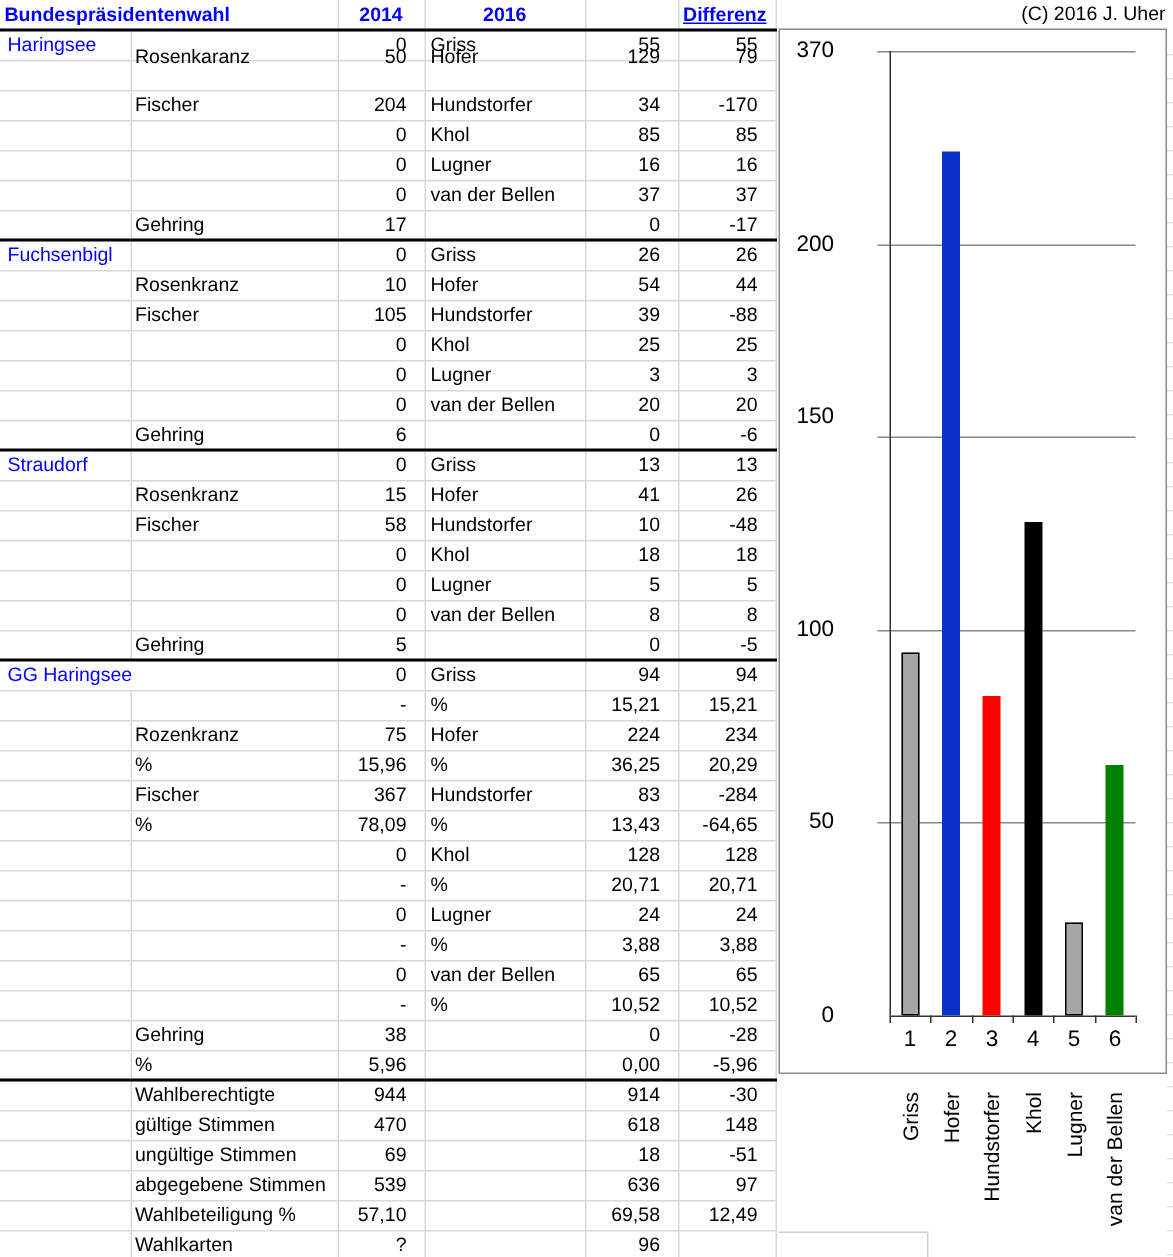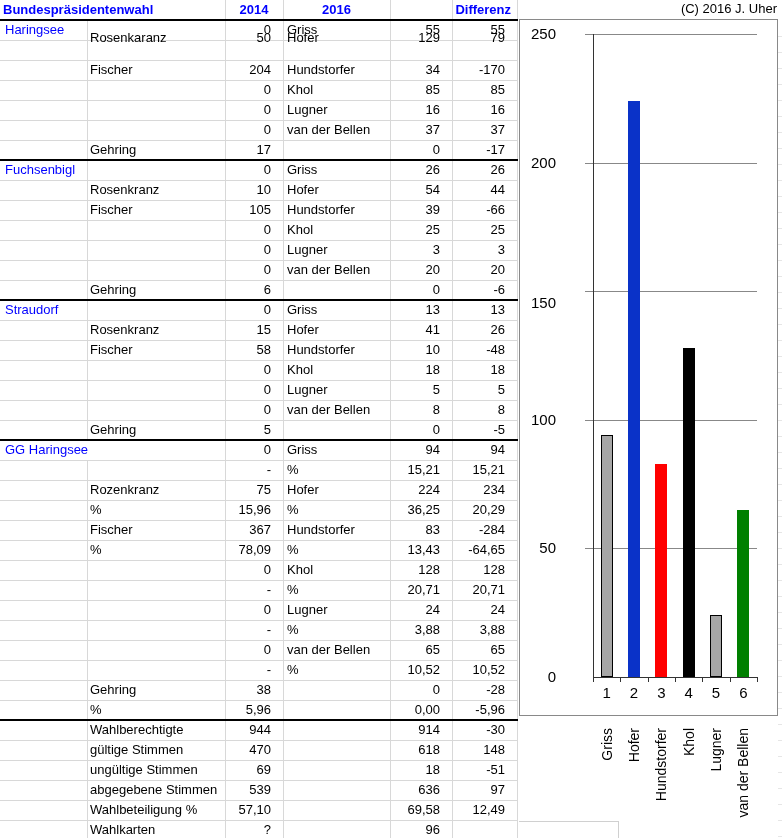--- a/index.html
+++ b/index.html
@@ -18,21 +18,21 @@
   .col-c{left:225px;width:58px;text-align:right;padding-right:12px;}
   .col-d{left:287px;}
   .col-e{left:390px;width:62px;text-align:right;padding-right:12px;}
   .col-f{left:452px;width:65px;text-align:right;padding-right:12px;}
   
   #hdr{position:absolute;top:0;left:0;width:517px;height:20px;z-index:3;}
   .hcell{position:absolute;height:20px;line-height:20px;font-weight:bold;color:#0000ff;box-sizing:border-box;white-space:nowrap;}
   .h-title{left:2px;padding:0 4px 0 1px;background:#fff;}
   .h-2010{left:225px;width:58px;text-align:center;}
   .h-2016{left:283px;width:107px;text-align:center;}
-  .h-diff{left:452px;width:65px;text-align:right;padding-right:6px;}
+  .h-diff{left:452px;width:65px;text-align:right;padding-right:6px;text-decoration:underline;}
   
   #chart{position:absolute;left:519px;top:19px;width:257px;height:695px;border:1px solid #898989;background:#fff;z-index:5;}
   #copyright{position:absolute;top:1px;right:5px;height:16px;line-height:16px;font-size:13px;color:#000;z-index:6;}
   .cgrid{position:absolute;height:1px;background:#888;}
   .caxis{position:absolute;background:#333;}
   .ctick{position:absolute;background:#333;}
   .cbar{position:absolute;box-sizing:border-box;}
   .ylab{position:absolute;left:0;width:36px;height:18px;line-height:18px;text-align:right;font-size:15px;color:#000;}
   .xlab{position:absolute;width:20px;height:18px;line-height:18px;text-align:center;font-size:15px;color:#000;}
   .vcat{position:absolute;width:105px;height:20px;line-height:20px;text-align:right;font-size:14px;color:#000;
@@ -211,21 +211,21 @@
         <div class="cell col-c">10</div>
         <div class="cell col-d">Hofer</div>
         <div class="cell col-e">54</div>
         <div class="cell col-f">44</div>
       </div>
       <div class="trow" style="top: 200px;">
         <div class="cell col-b">Fischer</div>
         <div class="cell col-c">105</div>
         <div class="cell col-d">Hundstorfer</div>
         <div class="cell col-e">39</div>
-        <div class="cell col-f">-66</div>
+        <div class="cell col-f">-88</div>
       </div>
       <div class="trow" style="top: 220px;">
         <div class="cell col-c">0</div>
         <div class="cell col-d">Khol</div>
         <div class="cell col-e">25</div>
         <div class="cell col-f">25</div>
       </div>
       <div class="trow" style="top: 240px;">
         <div class="cell col-c">0</div>
         <div class="cell col-d">Lugner</div>
@@ -422,25 +422,25 @@
 
   <div id="copyright">(C) 2016 J. Uher</div>
 
   <div id="chart">
       <div class="ylab" style="top: 648px;">0</div>
       <div class="cgrid" style="left: 65px; top: 528.4px; width: 172px;"></div>
       <div class="ylab" style="top: 519.4px;">50</div>
       <div class="cgrid" style="left: 65px; top: 399.8px; width: 172px;"></div>
       <div class="ylab" style="top: 390.8px;">100</div>
       <div class="cgrid" style="left: 65px; top: 271.2px; width: 172px;"></div>
-      <div class="ylab" style="top: 274px;">150</div>
+      <div class="ylab" style="top: 249px;">150</div>
       <div class="cgrid" style="left: 65px; top: 142.6px; width: 172px;"></div>
       <div class="ylab" style="top: 133.6px;">200</div>
       <div class="cgrid" style="left: 65px; top: 14px; width: 172px;"></div>
-      <div class="ylab" style="top: 5px;">250</div>
+      <div class="ylab" style="top: 5px;">370</div>
       <div class="caxis" style="left: 73px; top: 14px; width: 1px; height: 643px;"></div>
       <div class="caxis" style="left: 73px; top: 657px; width: 164px; height: 1px;"></div>
       <div class="ctick" style="left: 73px; top: 657px; width: 1px; height: 5px;"></div>
       <div class="ctick" style="left: 100.333px; top: 657px; width: 1px; height: 5px;"></div>
       <div class="ctick" style="left: 127.667px; top: 657px; width: 1px; height: 5px;"></div>
       <div class="ctick" style="left: 155px; top: 657px; width: 1px; height: 5px;"></div>
       <div class="ctick" style="left: 182.333px; top: 657px; width: 1px; height: 5px;"></div>
       <div class="ctick" style="left: 209.667px; top: 657px; width: 1px; height: 5px;"></div>
       <div class="ctick" style="left: 237px; top: 657px; width: 1px; height: 5px;"></div>
       <div class="cbar" style="left: 80.6667px; top: 415.232px; width: 12px; height: 241.768px; background: rgb(166, 166, 166); border: 1px solid rgb(0, 0, 0);"></div>

